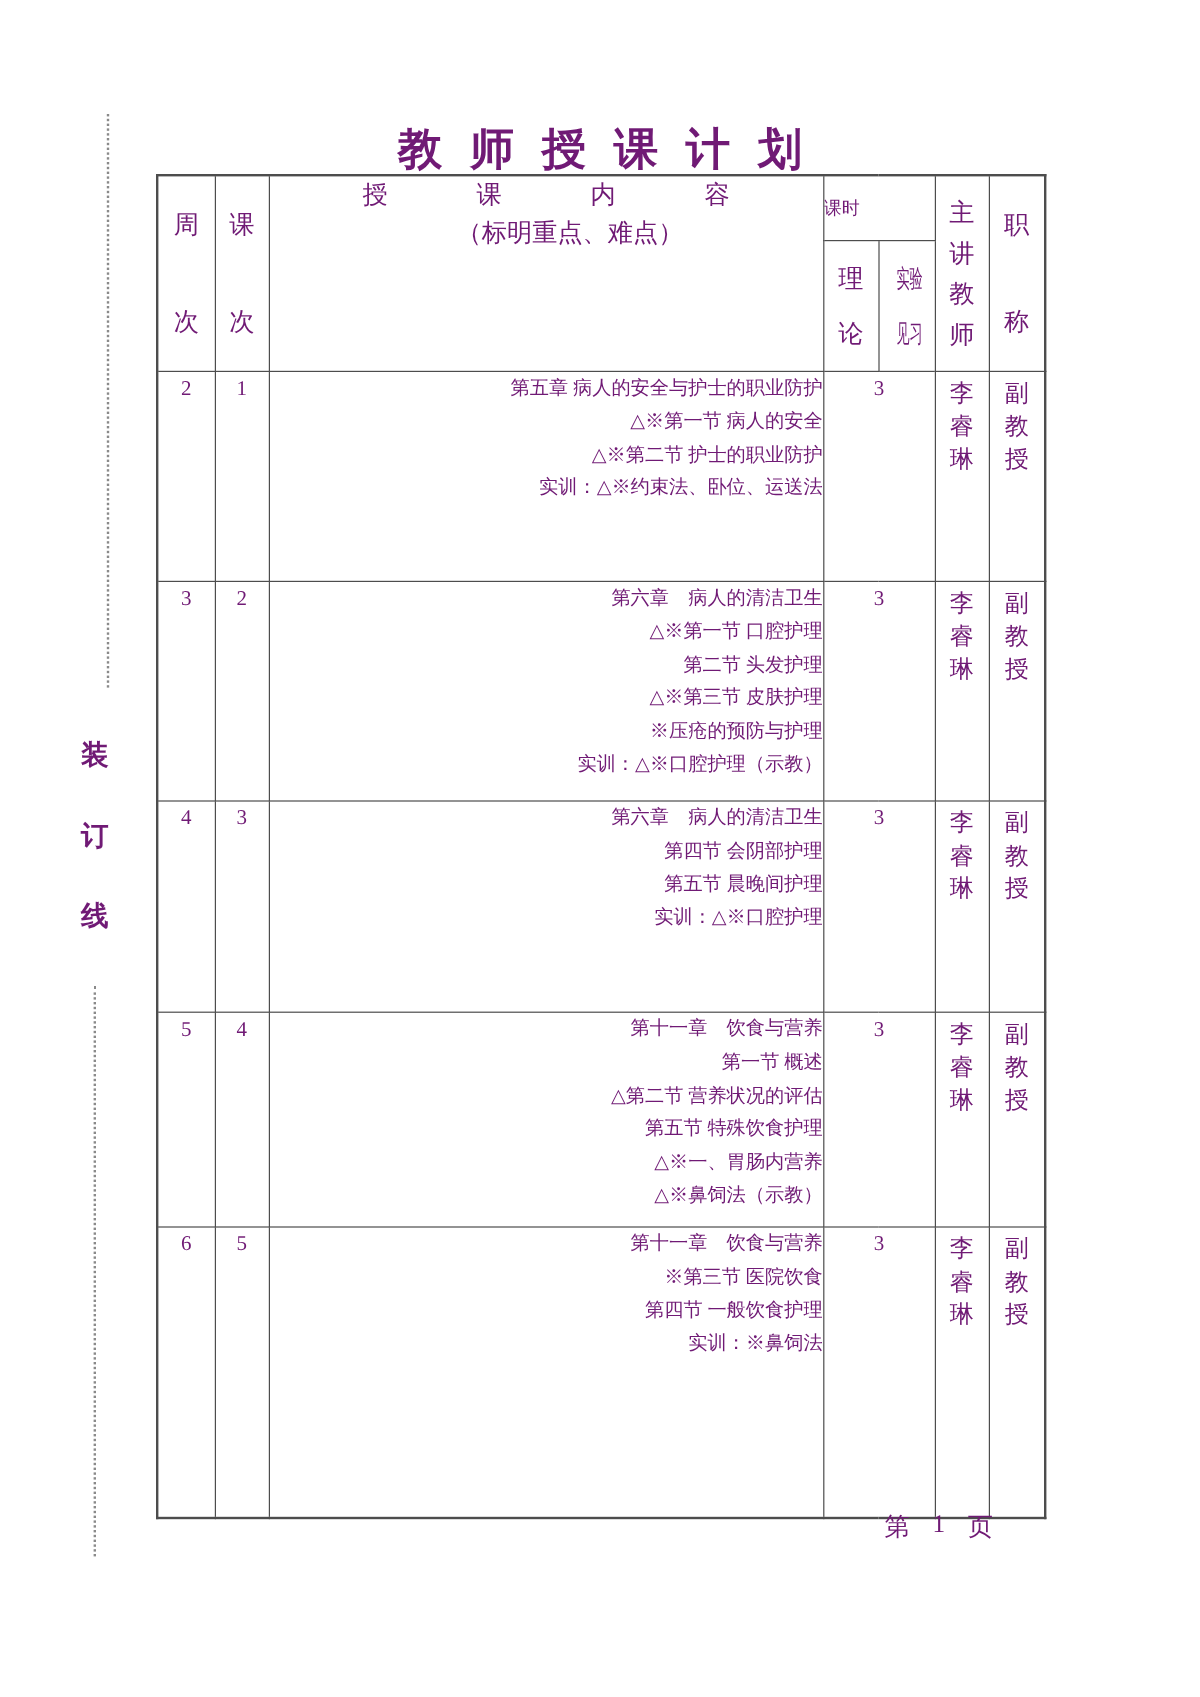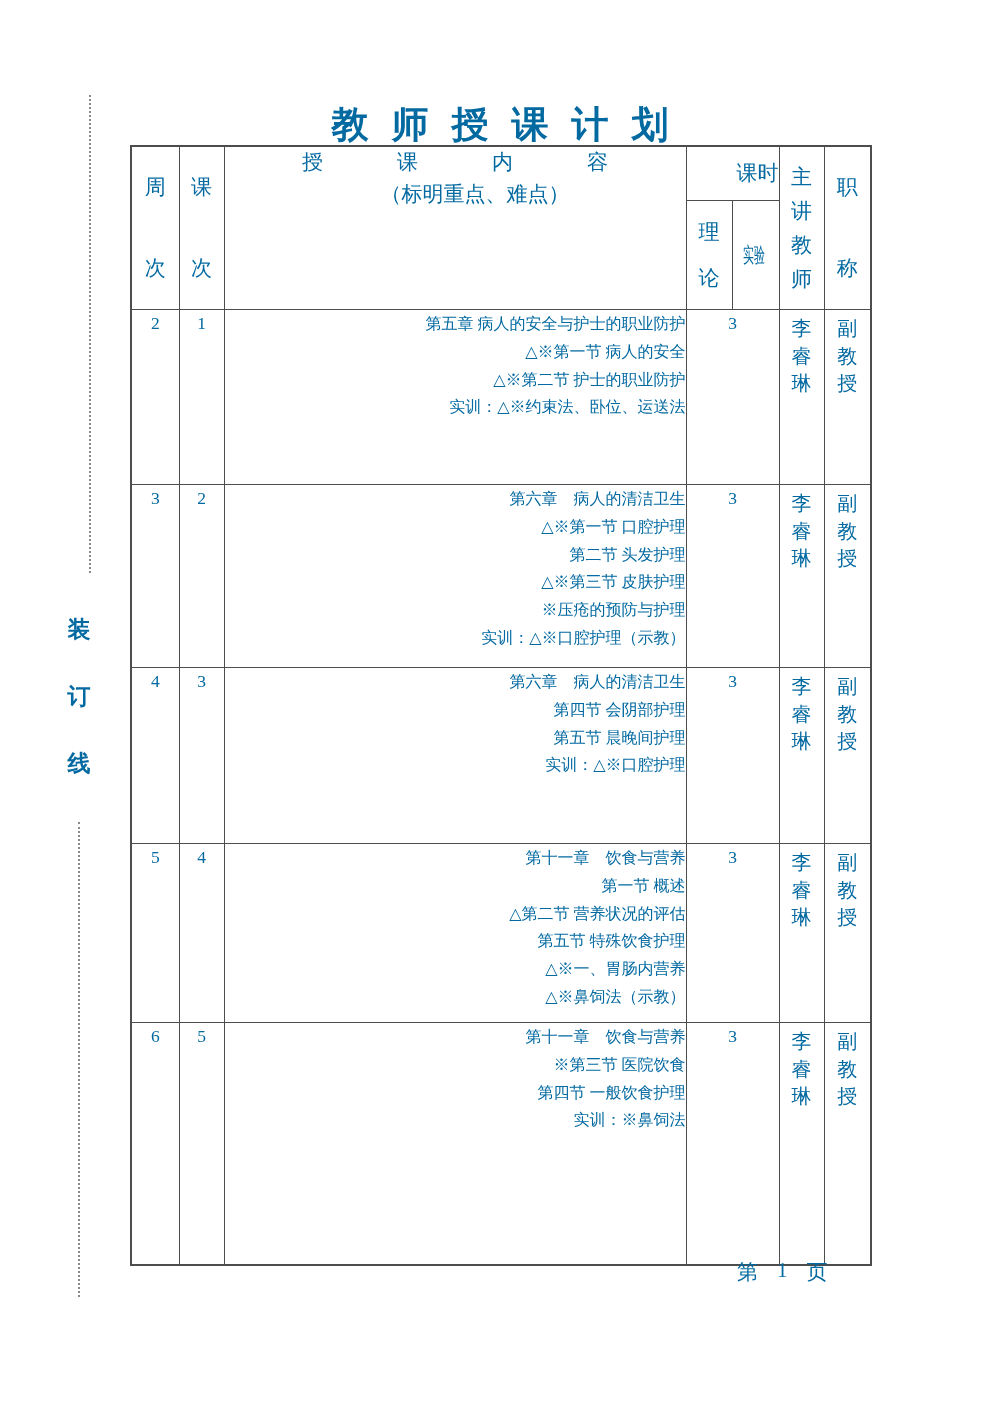--- a/index.html
+++ b/index.html
@@ -1,18 +1,18 @@
 <!DOCTYPE html>
 <html><head>
 <meta charset="utf-8">
 <style>
   html,body { margin:0; padding:0; background:#fff; }
   .page {
     position:relative; width:1000px; height:1414px; background:#ffffff;
-    font-family:"Liberation Serif","DejaVu Serif",serif; color:#0369a1;
+    font-family:"Liberation Serif","DejaVu Serif",serif; color:#701a75;
     overflow:hidden;
   }
   
   .doc-title {
     position:absolute; left:0; right:0; top:100px;
     text-align:center; font-size:37px; font-weight:600;
     letter-spacing:23px; text-indent:23px;
     font-family:"Liberation Sans","DejaVu Sans",sans-serif;
   }
   
@@ -31,26 +31,26 @@
     border:2px solid #4d4d4d;
   }
   table.plan th, table.plan td {
     border:1px solid #4d4d4d; padding:0; font-weight:normal;
     overflow:hidden;
   }
   .head-cell { vertical-align:middle; text-align:center; font-size:21px; }
   .v2 { width:1em; margin:0 auto; line-height:81px; word-break:break-all; }
   .v4 { width:1em; margin:4px auto; line-height:34px; word-break:break-all; }
   .v2b { width:1em; margin:0 auto; line-height:46px; word-break:break-all;text-align:center; }
-  .squeeze-stack { display:flex; flex-direction:row; align-items:flex-end; }
+  .squeeze-stack { display:flex; flex-direction:column; align-items:flex-end; }
   .squeeze { transform:scaleX(0.52); transform-origin:50% 50%; line-height:46px; white-space:nowrap; }
   .th-content { vertical-align:top; text-align:center; font-size:21px; padding-top:48px;margin-top:35px; }
   .content-head-main { letter-spacing:74px; text-indent:74px; line-height:31px; white-space:nowrap; }
   .content-head-sub { line-height:33px;padding-left:40px; }
-  .th-hours-label { text-align:right; vertical-align:middle; font-size:21px; }
+  .th-hours-label { text-align:left; vertical-align:middle; font-size:15px; }
   .td-num { vertical-align:top; text-align:center; padding-top:5px; font-size:17.5px; line-height:27.5px; }
   .td-content { vertical-align:top; text-align:right; padding:5px 10px 0 13px; font-size:16px; line-height:27.8px; }
   .td-hours { vertical-align:top; text-align:center; padding-top:57px; font-size:17.5px; line-height:27.5px; }
   .td-vname { vertical-align:top; }
   .vname { width:1em; margin:5px auto 0; line-height:27.5px; font-size:20px; text-align:center; word-break:break-all; }
   
   .footer {
     position:absolute; left:737px; top:1258px;
     display:flex; gap:19px; font-size:21px;
   }

